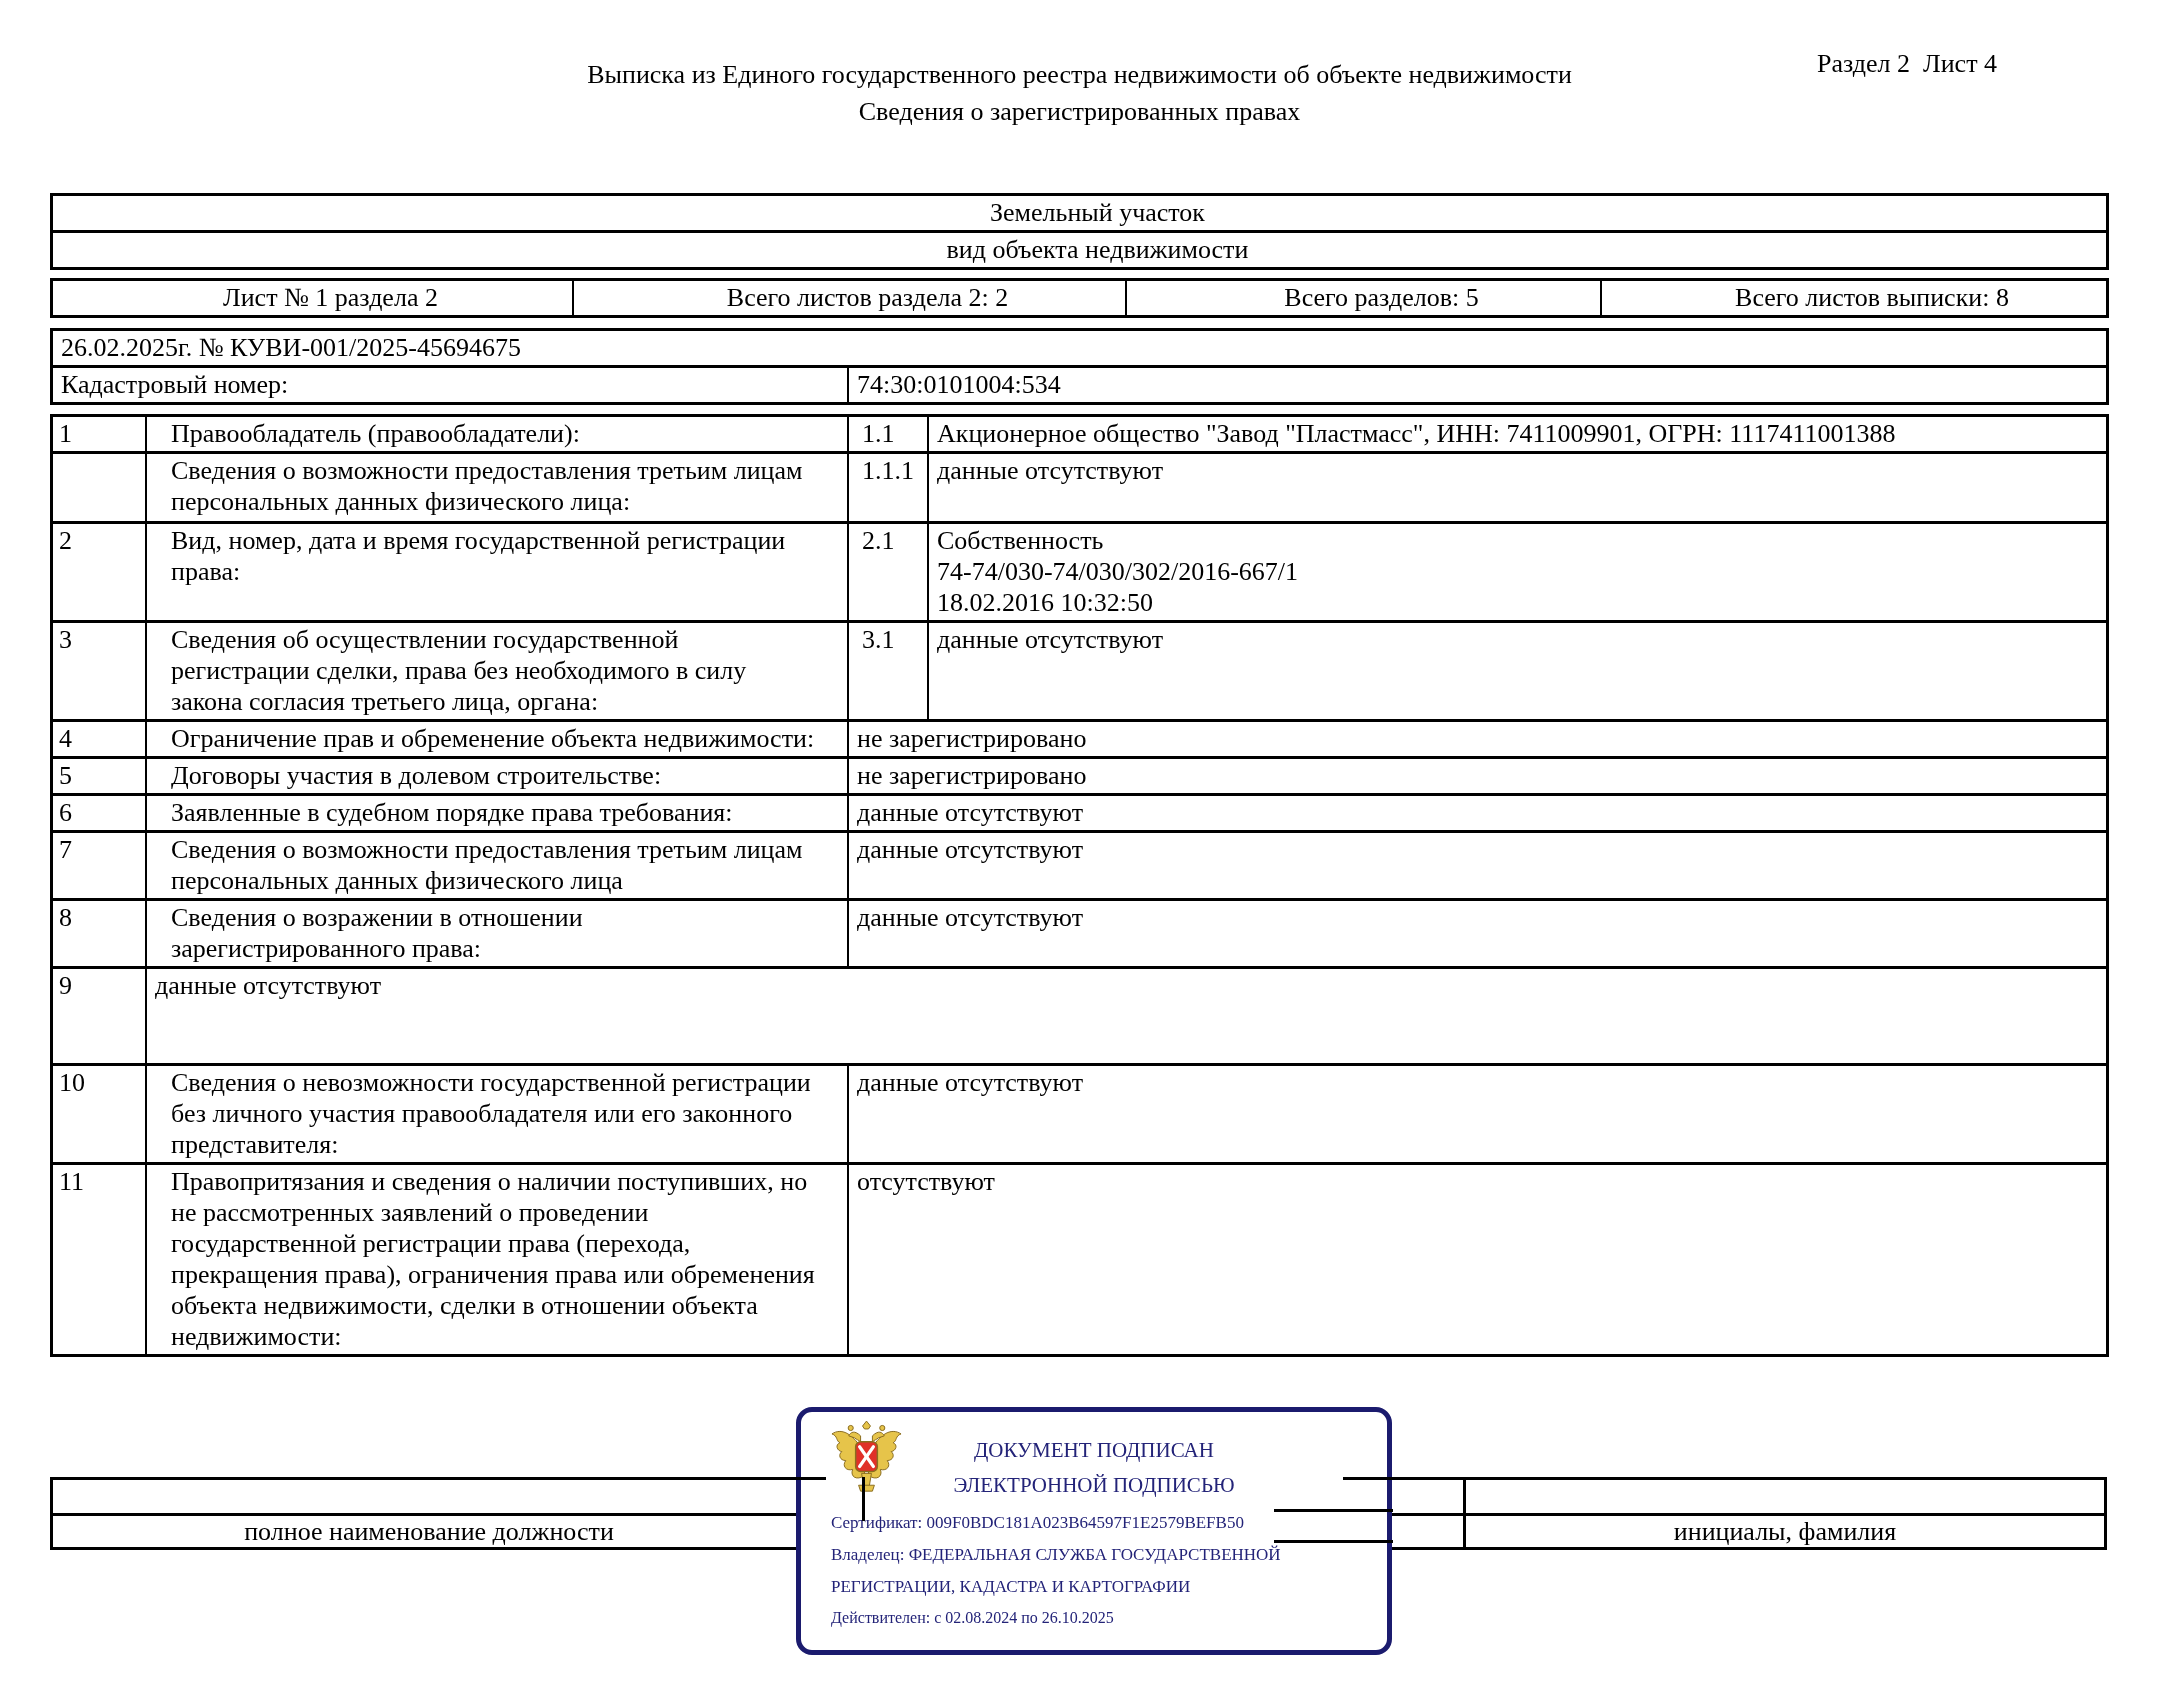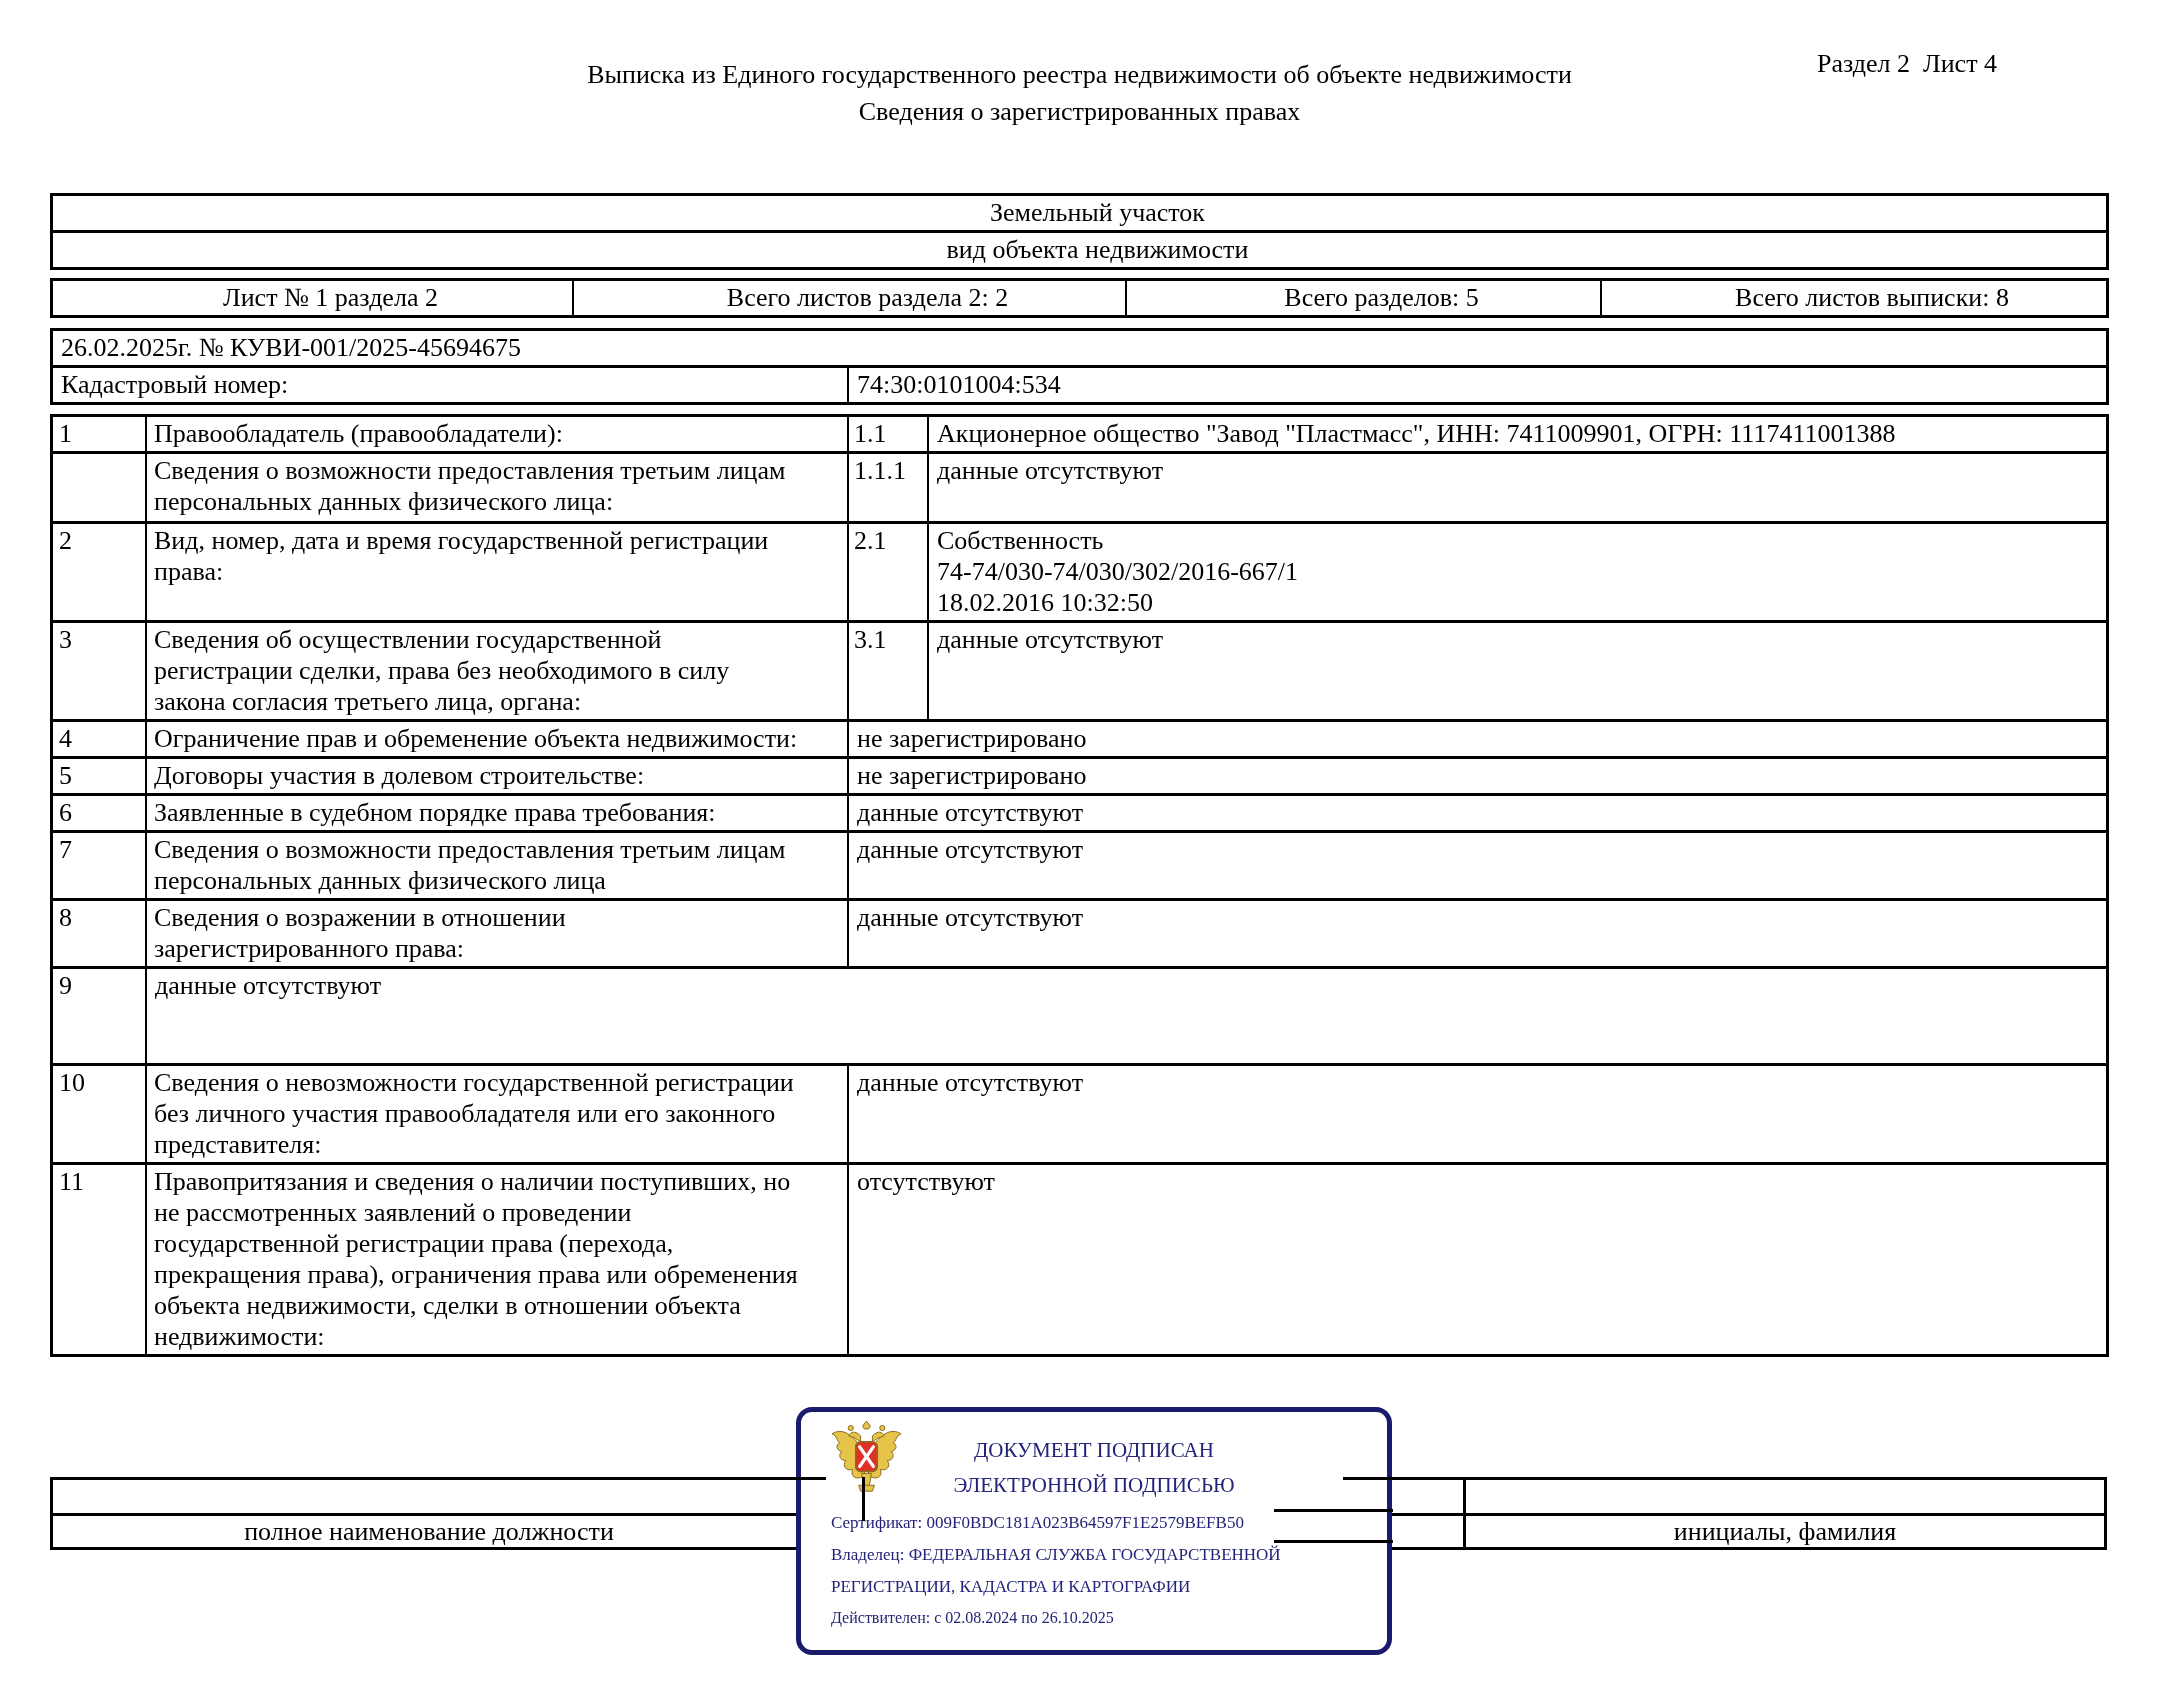--- a/index.html
+++ b/index.html
@@ -32,22 +32,22 @@
   #sheets-table .c3{flex:0 0 475px;}
   #sheets-table .c4{flex:1;}
   
   #request-table{top:328px;}
   #request-table .trow{min-height:33px;}
   #request-table .lab{flex:0 0 794px;}
   #request-table .val{flex:1;}
   
   #rights-table{top:414px;}
   #rights-table .num{flex:0 0 92px;padding-left:6px;}
-  #rights-table .lab{flex:0 0 702px;padding-left:7px;}
-  #rights-table .sub{flex:0 0 80px;padding-left:5px;}
+  #rights-table .lab{flex:0 0 702px;padding-left:24px;}
+  #rights-table .sub{flex:0 0 80px;padding-left:13px;}
   #rights-table .val{flex:1;}
   
   .sig-tbl{position:absolute;border:3px solid #000;box-sizing:border-box;background:#fff;}
   #sig-left-table{left:50px;top:1477px;width:1642px;}
   #sig-right-table{left:1463px;top:1477px;width:644px;}
   .sig-row-top{min-height:33px;border-bottom:3px solid #000;}
   .sig-row-cap{min-height:30px;display:flex;align-items:center;}
   #position-caption{width:752px;text-align:center;}
   #name-caption{width:100%;text-align:center;}
   

